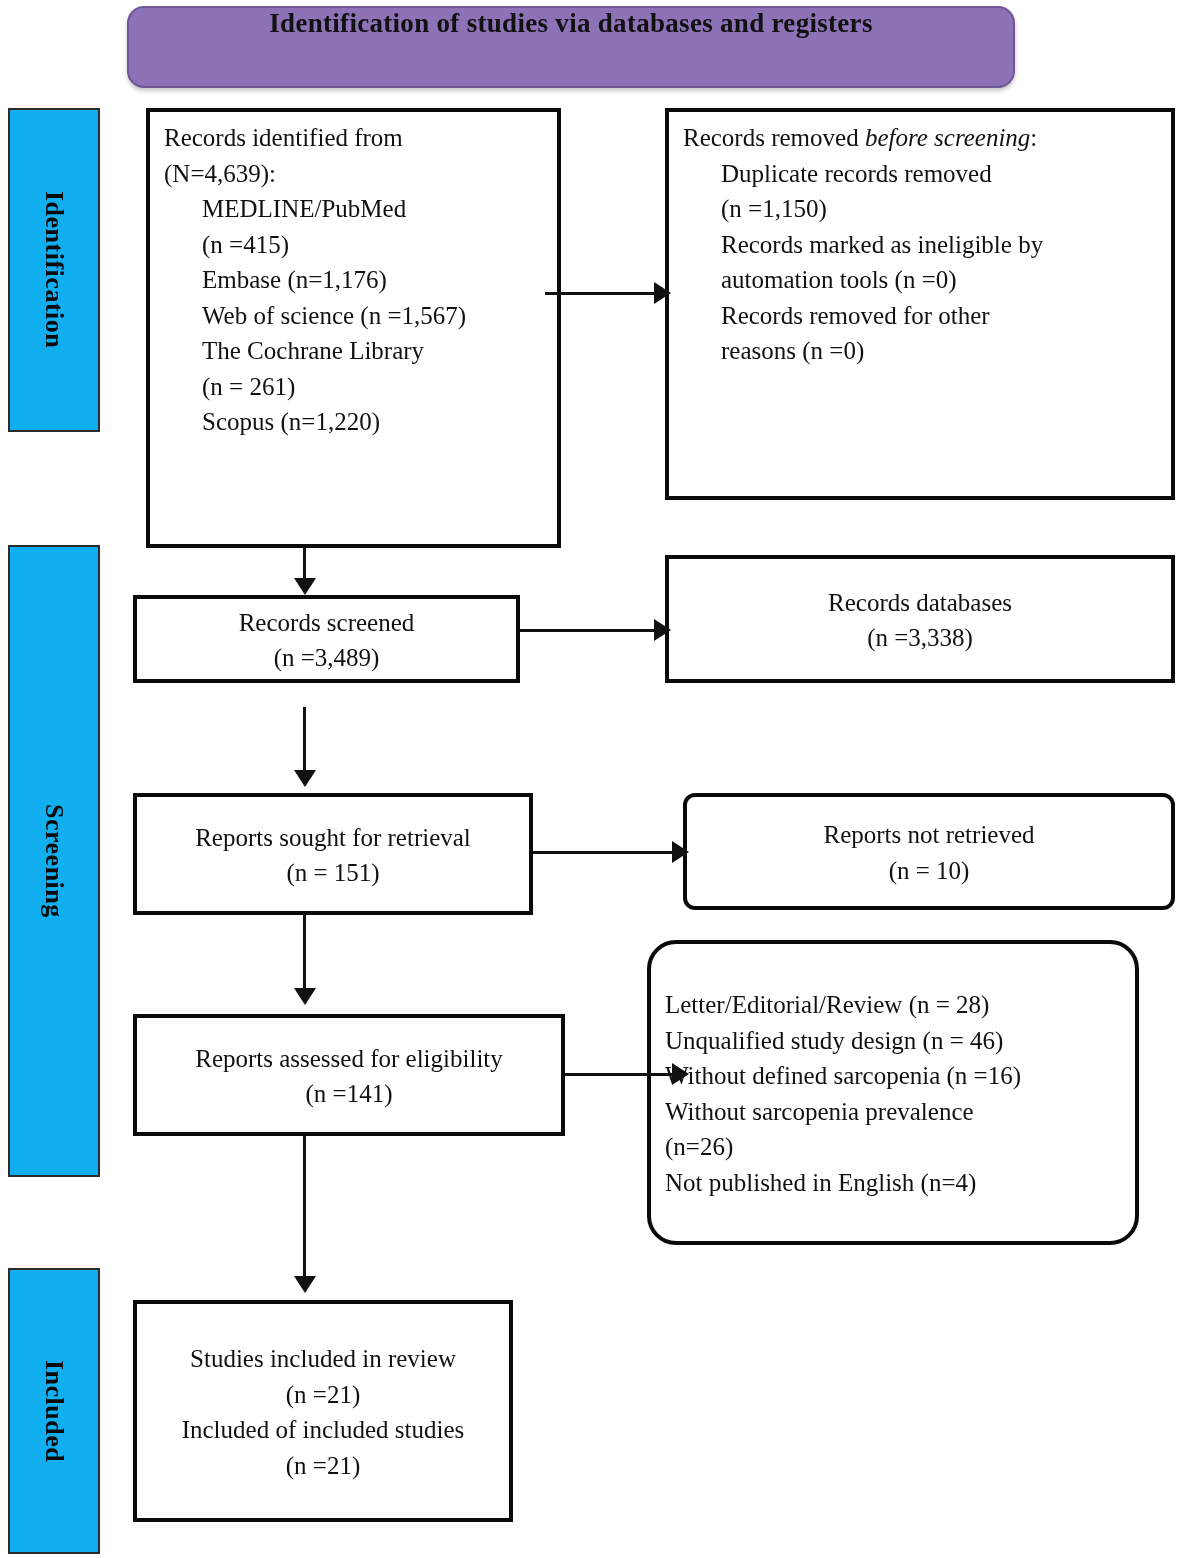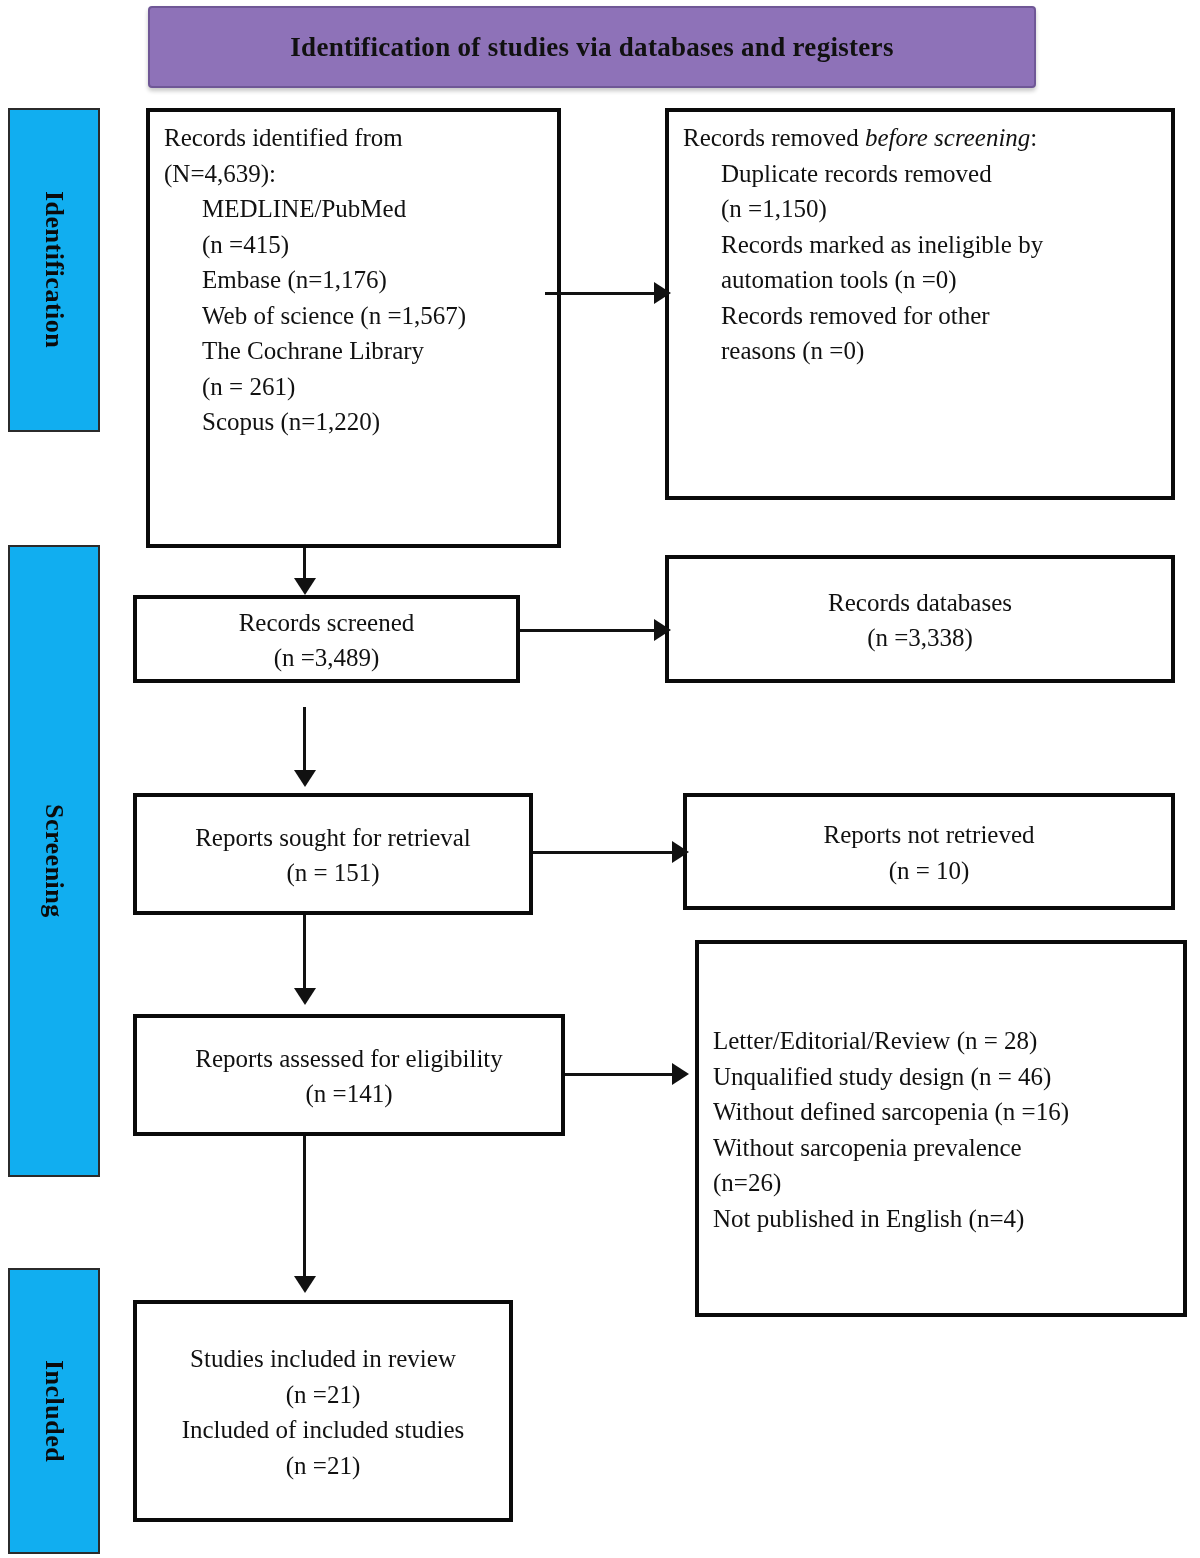--- a/index.html
+++ b/index.html
@@ -12,30 +12,29 @@
     width: 1200px;
     height: 1558px;
     background: #ffffff;
     font-family: "Liberation Serif", "DejaVu Serif", serif;
     overflow: hidden;
   }
 
   
   .banner {
     position: absolute;
-    left: 148px;
+    left: 127px;
     top: 6px;
     width: 884px;
     height: 78px;
     background: #8e72b8;
     border: 2px solid #6f5796;
-    border-radius: 4px;
+    border-radius: 17px;
     box-shadow: 0 3px 4px rgba(0,0,0,0.22);
     display: flex;
-    align-items: center;
     justify-content: center;
   }
   .banner-text {
     font-size: 27px;
     font-weight: bold;
     color: #111111;
     letter-spacing: 0.3px;
     text-align: center;
   }
 
@@ -187,41 +186,41 @@
   <div class="v-line" style="left:303px; top:707px; width:3px; height:70px;"></div>
   <div class="arrow-down" style="left:294px; top:770px;"></div>
 
   <div class="fbox" style="left:133px; top:793px; width:400px; height:122px;">
     <div class="fbox-inner centered vcenter">
       <div class="line">Reports sought for retrieval</div>
       <div class="line">(n = 151)</div>
     </div>
   </div>
 
-  <div class="fbox" style="left:683px; top:793px; width:492px; height:117px;">
+  <div class="fbox" style="left:683px; top:793px; width:492px; height:117px;border-radius:12px;">
     <div class="fbox-inner centered vcenter">
       <div class="line">Reports not retrieved</div>
       <div class="line">(n = 10)</div>
     </div>
   </div>
 
   <div class="h-line" style="left:533px; top:851px; width:142px;"></div>
   <div class="arrow-right" style="left:672px; top:841px;"></div>
 
   <div class="v-line" style="left:303px; top:915px; width:3px; height:80px;"></div>
   <div class="arrow-down" style="left:294px; top:988px;"></div>
 
   <div class="fbox" style="left:133px; top:1014px; width:432px; height:122px;">
     <div class="fbox-inner centered vcenter">
       <div class="line">Reports assessed for eligibility</div>
       <div class="line">(n =141)</div>
     </div>
   </div>
 
-  <div class="fbox" style="left:695px; top:940px; width:492px; height:377px;">
+  <div class="fbox" style="left:647px; top:940px; width:492px; height:305px;border-radius:29px;">
     <div class="fbox-inner vcenter">
       <div class="line">Letter/Editorial/Review (n = 28)</div>
       <div class="line">Unqualified study design (n = 46)</div>
       <div class="line">Without defined sarcopenia (n =16)</div>
       <div class="line">Without sarcopenia prevalence</div>
       <div class="line">(n=26)</div>
       <div class="line">Not published in English (n=4)</div>
     </div>
   </div>
 

